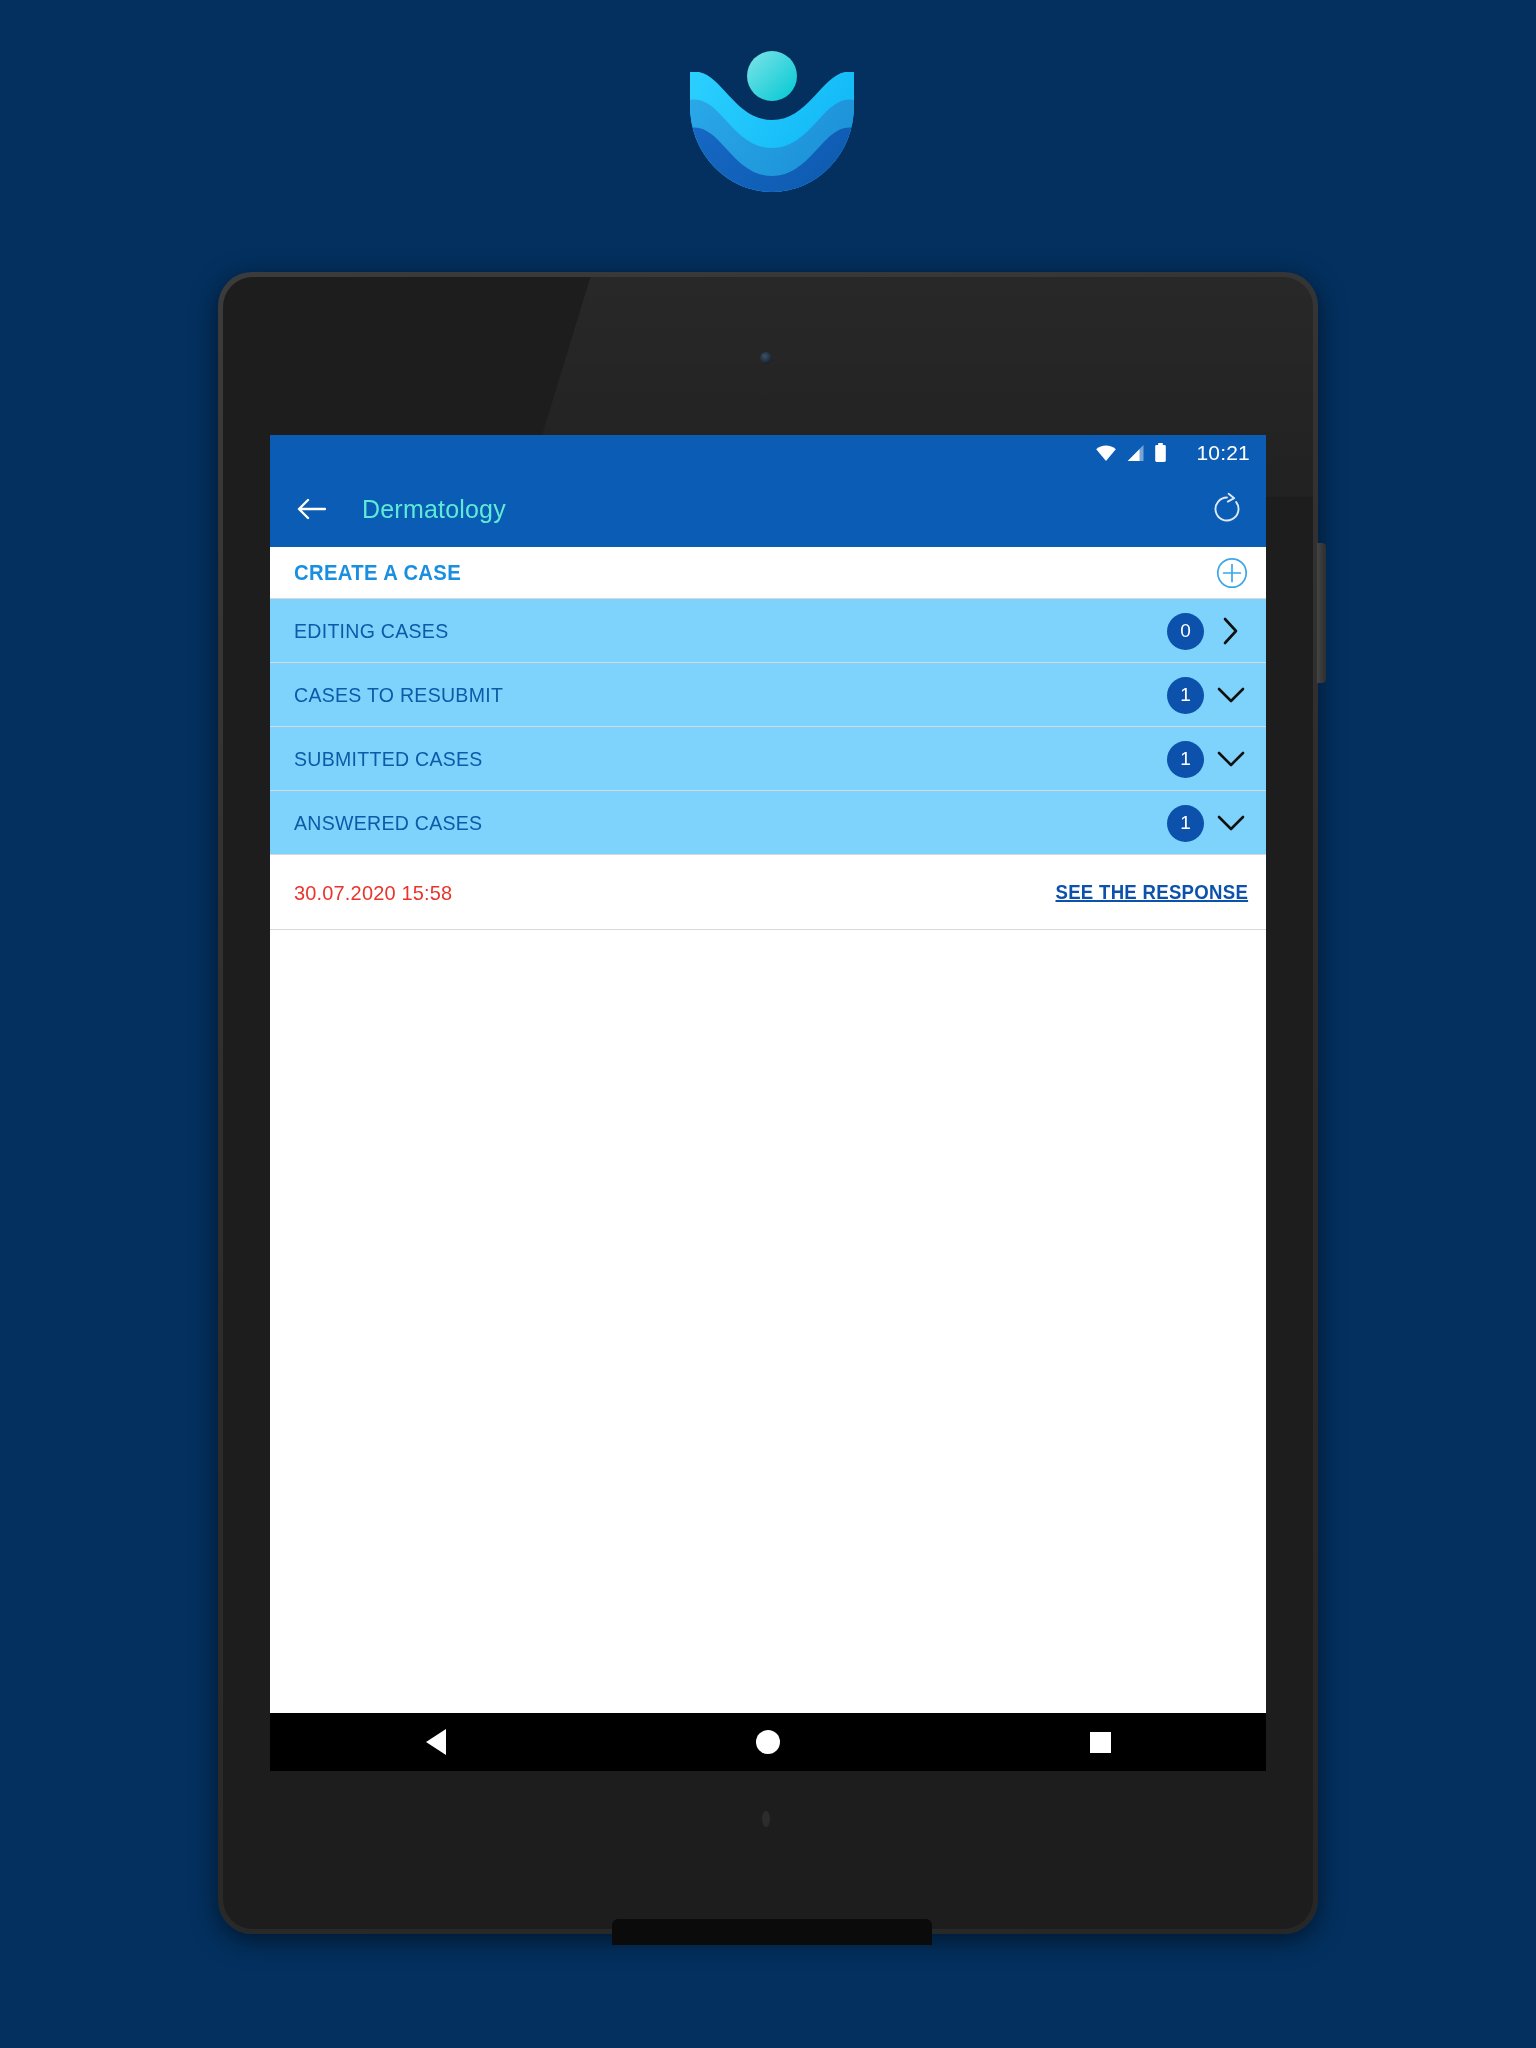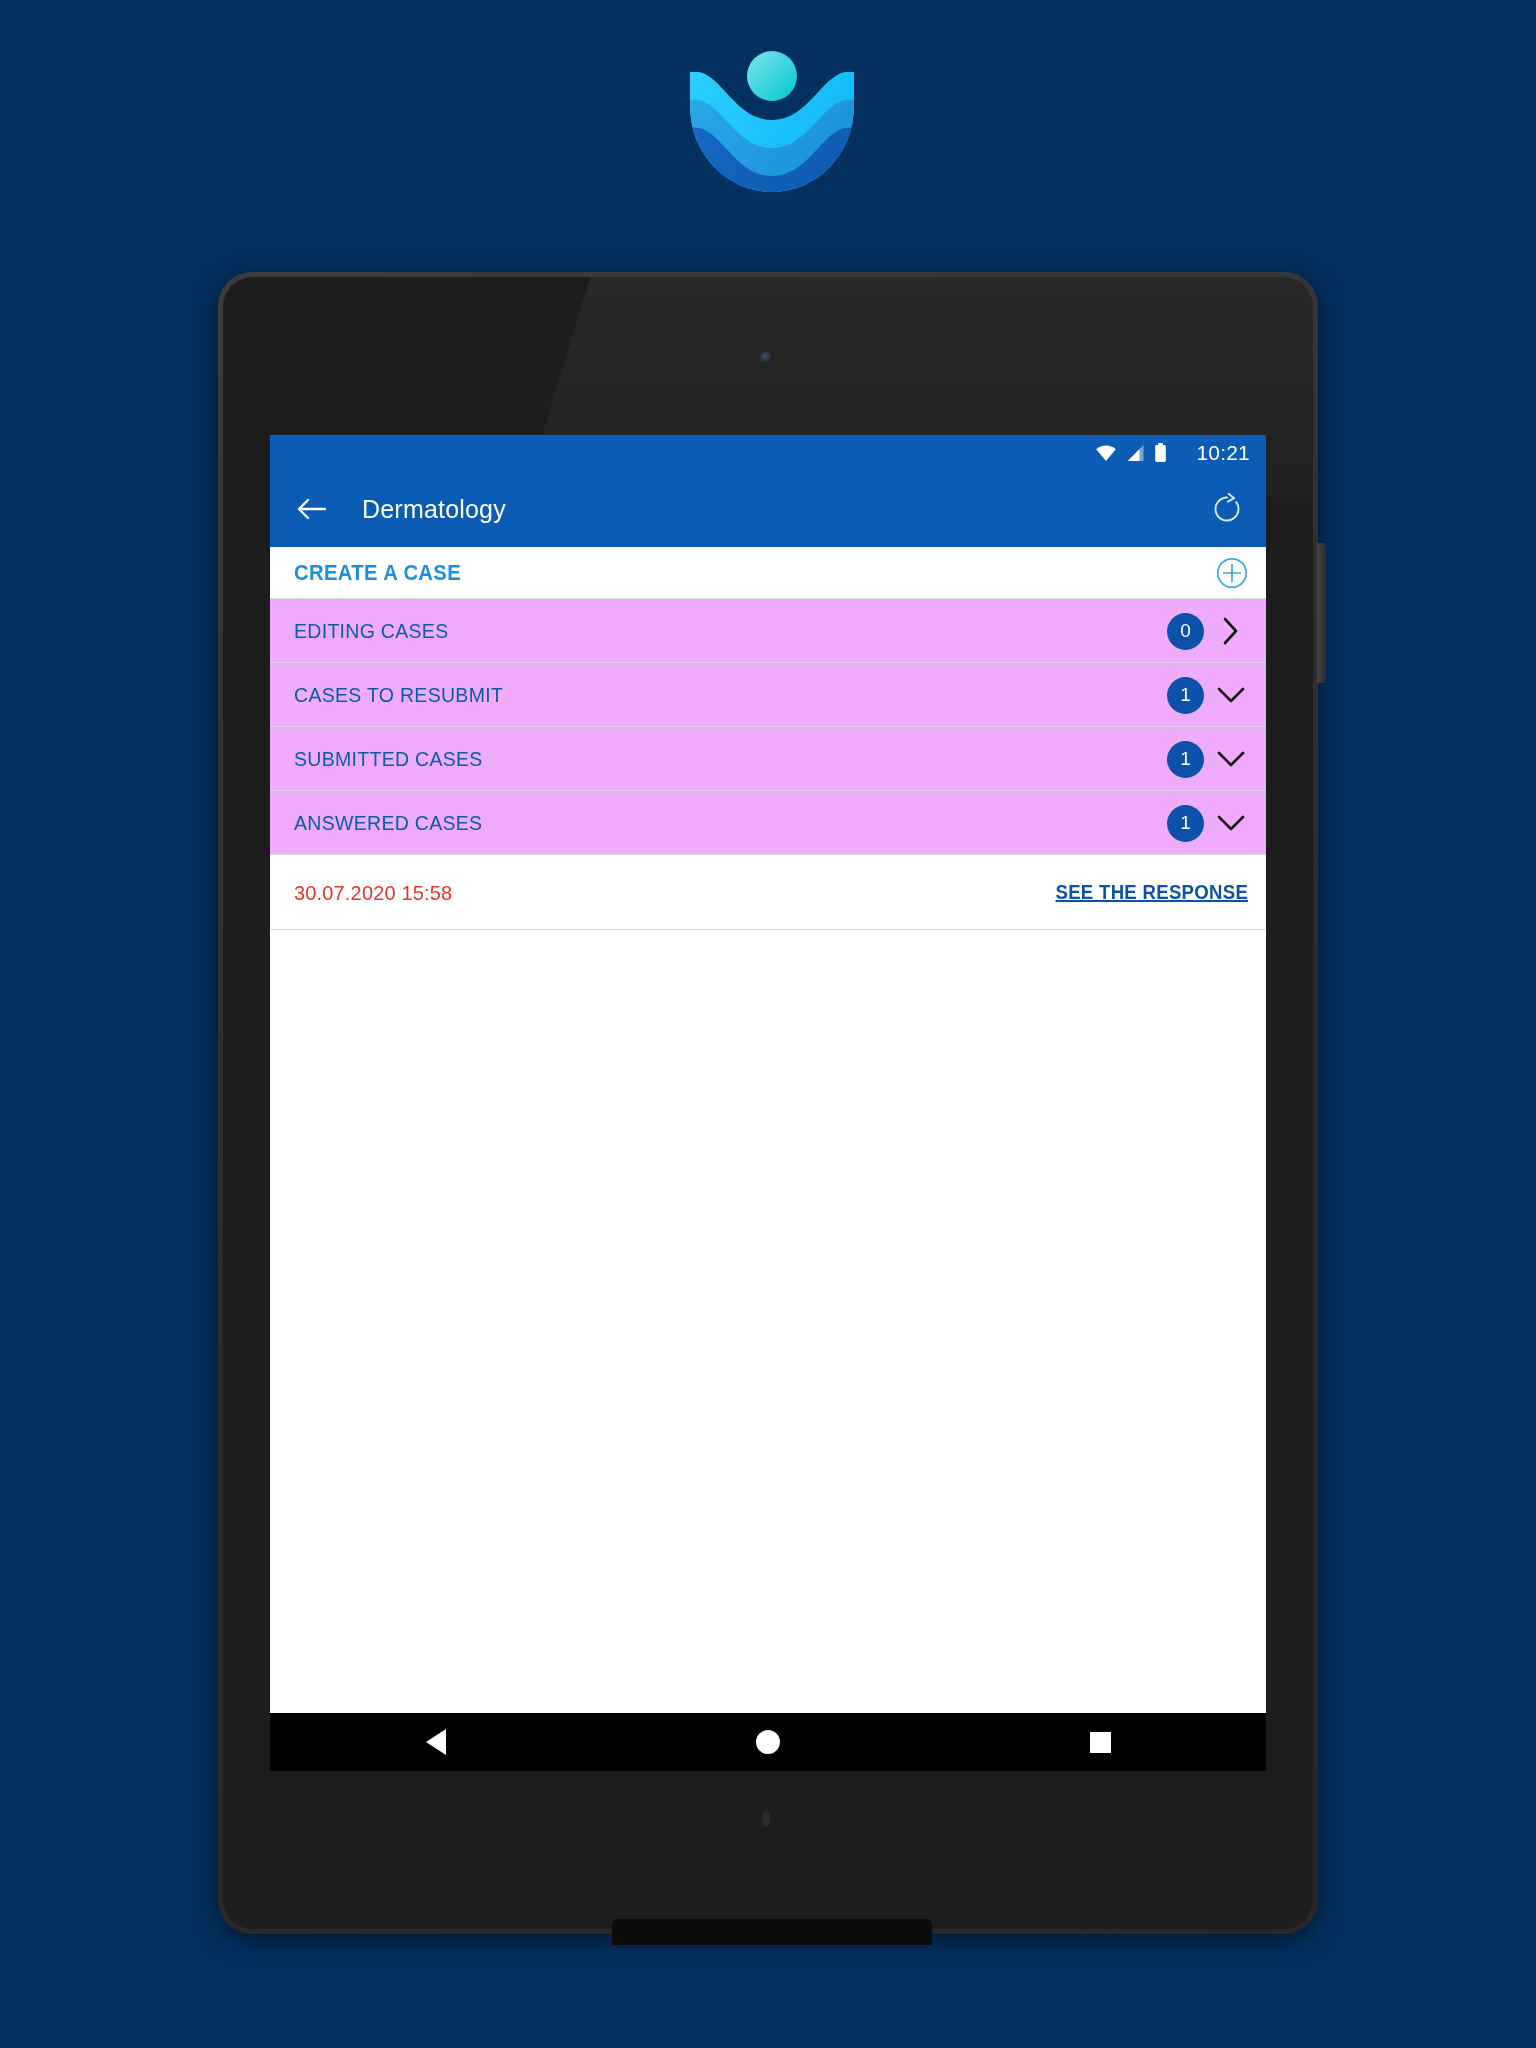--- a/index.html
+++ b/index.html
@@ -128,21 +128,21 @@
   
   #app-bar {
     height: 76px;
     background: #0b5cb5;
     display: flex;
     align-items: center;
     padding: 0 22px 0 26px;
     flex: 0 0 auto;
   }
   #app-bar-title {
-    color: #ffffff;
+    color: #5eead4;
     font-size: 25px;
     margin-left: 36px;
     letter-spacing: .2px;
   }
   #app-bar-spacer { flex: 1 1 auto; }
 
   
   #content {
     flex: 1 1 auto;
     background: #ffffff;
@@ -175,21 +175,21 @@
     letter-spacing: .4px;
     font-stretch: condensed;
     transform: scaleX(.92);
     transform-origin: left center;
   }
   #row-create .spacer { flex: 1 1 auto; }
 
   
   .section-row {
     height: 64px;
-    background: #f0abfc;
+    background: #7dd3fc;
     text-align: right;
   }
   .section-label {
     color: #0d5aa8;
     font-size: 21px;
     letter-spacing: .3px;
     transform: scaleX(.93);
     transform-origin: left center;
   }
   .section-row .spacer { flex: 1 1 auto; }

